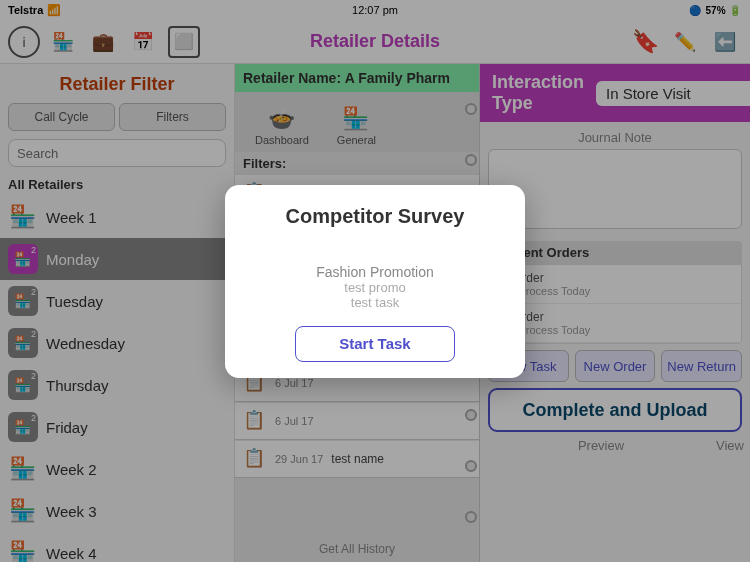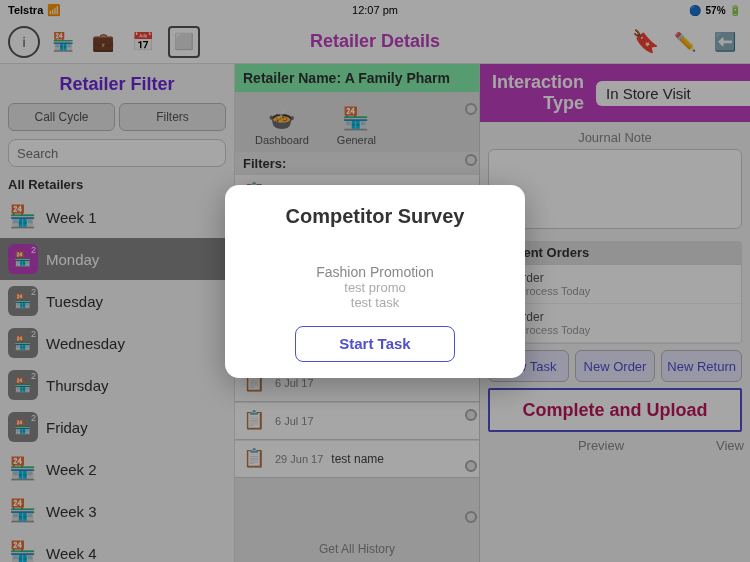--- a/index.html
+++ b/index.html
@@ -81,21 +81,21 @@
       flex-direction: column;
       overflow: hidden;
     }
     .sidebar-header {
       padding: 10px 8px 6px;
       text-align: center;
     }
     .sidebar-title {
       font-size: 18px;
       font-weight: 700;
-      color: #6d28d9;
+      color: #c2410c;
       margin-bottom: 8px;
     }
     .sidebar-buttons {
       display: flex;
       gap: 4px;
       margin-bottom: 8px;
     }
     .sidebar-btn {
       flex: 1;
       height: 28px;
@@ -238,21 +238,20 @@
       background: #c040c0;
       padding: 8px 12px;
       display: flex;
       align-items: center;
       gap: 12px;
     }
     .interaction-label {
       font-size: 18px;
       font-weight: 600;
       color: #fff;
-      text-align: right;
     }
     .interaction-value {
       flex: 1;
       background: #fff;
       border-radius: 6px;
       padding: 4px 10px;
       font-size: 15px;
       color: #333;
       border: none;
     }
@@ -306,24 +305,24 @@
       cursor: pointer;
       display: flex;
       align-items: center;
       justify-content: center;
     }
 
     
     .complete-upload-btn {
       margin: 0 8px;
       height: 44px;
-      border-radius: 2px;
+      border-radius: 9px;
       border: 2px solid #5050cc;
       background: #fff;
-      color: #be185d;
+      color: #0c4a6e;
       font-size: 18px;
       font-weight: 600;
       cursor: pointer;
       display: flex;
       align-items: center;
       justify-content: center;
     }
 
     
     .bottom-bar {

